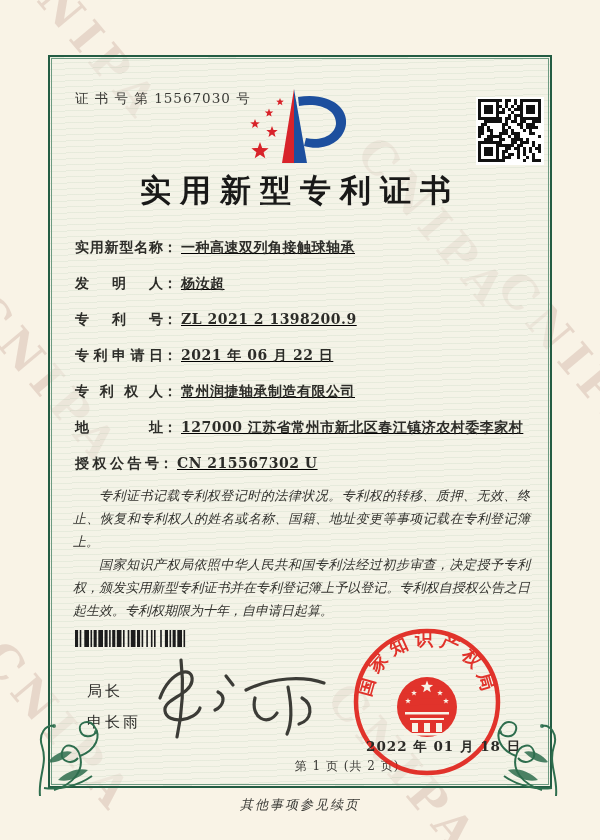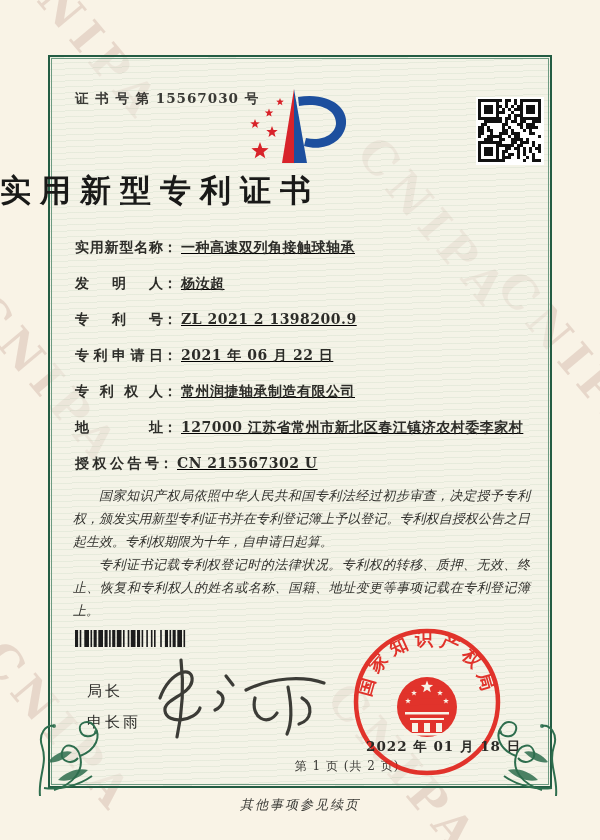--- a/index.html
+++ b/index.html
@@ -12,28 +12,28 @@
     transform:rotate(50deg);white-space:nowrap;pointer-events:none;}
 
   .frame{position:absolute;z-index:2;left:48px;top:55px;width:500px;height:729px;
     border:2.5px solid #235c43;
     background:
       repeating-linear-gradient(178deg, rgba(110,160,120,0.10) 0 1px, rgba(0,0,0,0) 1px 6px),
       rgba(240,243,231,0.55);}
   .frame-inner{position:absolute;inset:1px;border:1px solid #6c9a81;}
 
   .cert-no{position:absolute;z-index:3;left:75px;top:90px;font-size:13.5px;
-    letter-spacing:1px;color:#3a3a36;font-weight:700;}
+    letter-spacing:1px;color:#3a3a36;font-weight:400;}
 
   .logo{position:absolute;z-index:3;left:224px;top:84px;}
 
   .qr-box{position:absolute;z-index:3;left:476px;top:97px;width:68px;height:68px;
     background:#ffffff;padding:2px;box-sizing:border-box;}
 
-  .title{position:absolute;z-index:3;left:0;top:170px;width:600px;text-align:left;
+  .title{position:absolute;z-index:3;left:0;top:170px;width:600px;text-align:center;
     font-size:31px;font-weight:bold;letter-spacing:9px;color:#191918;}
 
   .fields{position:absolute;z-index:3;left:75px;top:239px;width:455px;text-decoration:underline;}
   .field-row{height:36px;font-size:14px;color:#2c2c28;font-weight:600;}
   .field-label{display:inline-block;width:88px;text-align:justify;text-align-last:justify;
     vertical-align:top;}
   .field-colon{display:inline-block;margin-right:4px;}
   .field-value{letter-spacing:0.5px;}
   .grant-row{display:flex;height:36px;font-size:14px;color:#2c2c28;font-weight:600;}
   .grant-left{width:235px;}
@@ -367,22 +367,22 @@
       <span class="field-label">地址</span><span class="field-colon">：</span><span class="field-value">127000 江苏省常州市新北区春江镇济农村委李家村</span>
     </div>
     <div class="grant-row">
       <div class="grant-right">
         <span class="field-label">授权公告号</span><span class="field-colon">：</span><span class="field-value">CN 215567302 U</span>
       </div>
     </div>
   </div>
 
   <div class="paragraphs">
+    <p>专利证书记载专利权登记时的法律状况。专利权的转移、质押、无效、终止、恢复和专利权人的姓名或名称、国籍、地址变更等事项记载在专利登记簿上。</p>
     <p>国家知识产权局依照中华人民共和国专利法经过初步审查，决定授予专利权，颁发实用新型专利证书并在专利登记簿上予以登记。专利权自授权公告之日起生效。专利权期限为十年，自申请日起算。</p>
-    <p>专利证书记载专利权登记时的法律状况。专利权的转移、质押、无效、终止、恢复和专利权人的姓名或名称、国籍、地址变更等事项记载在专利登记簿上。</p>
   </div>
 
   <div class="barcode">
     <svg id="barcode-svg" width="170" height="17" viewBox="0 0 170 17">
         <rect x="0.0" y="0" width="3.1" height="17" fill="#1c1c1c"></rect>
         <rect x="4.7" y="0" width="1.6" height="17" fill="#1c1c1c"></rect>
         <rect x="9.3" y="0" width="4.7" height="17" fill="#1c1c1c"></rect>
         <rect x="15.5" y="0" width="1.6" height="17" fill="#1c1c1c"></rect>
         <rect x="18.6" y="0" width="3.1" height="17" fill="#1c1c1c"></rect>
         <rect x="23.3" y="0" width="4.7" height="17" fill="#1c1c1c"></rect>

